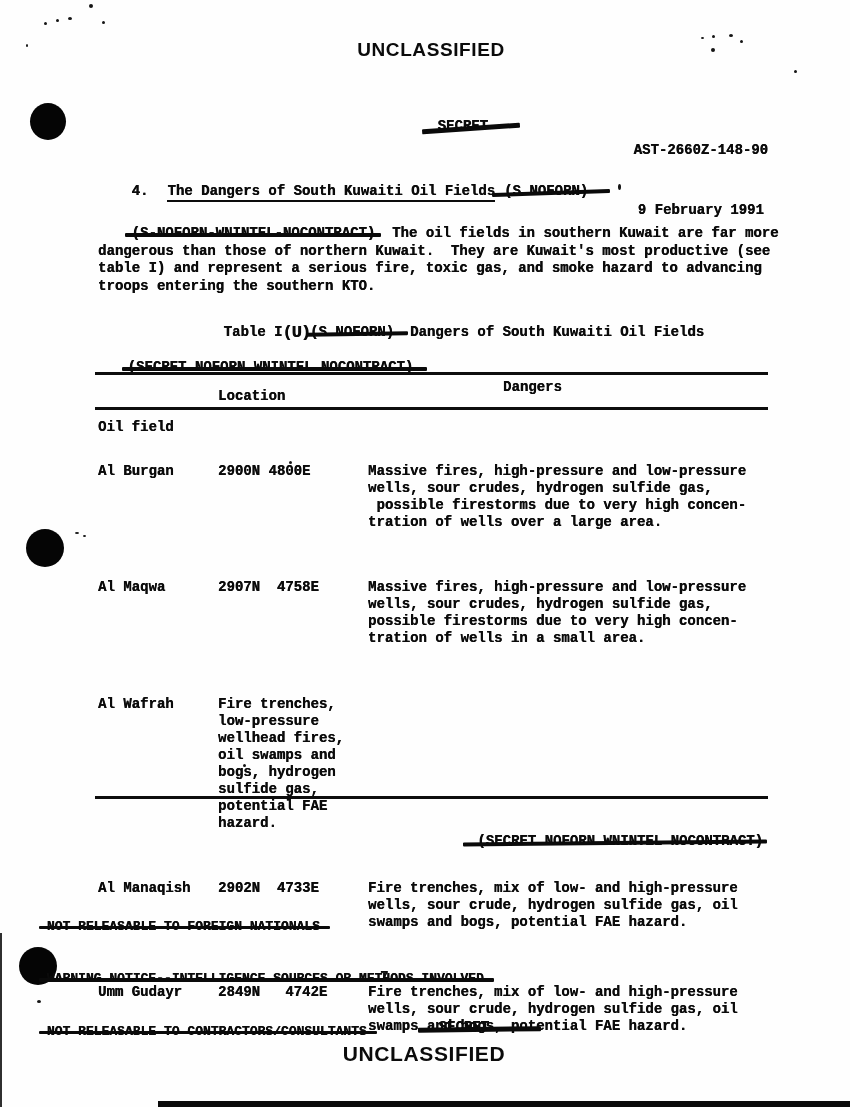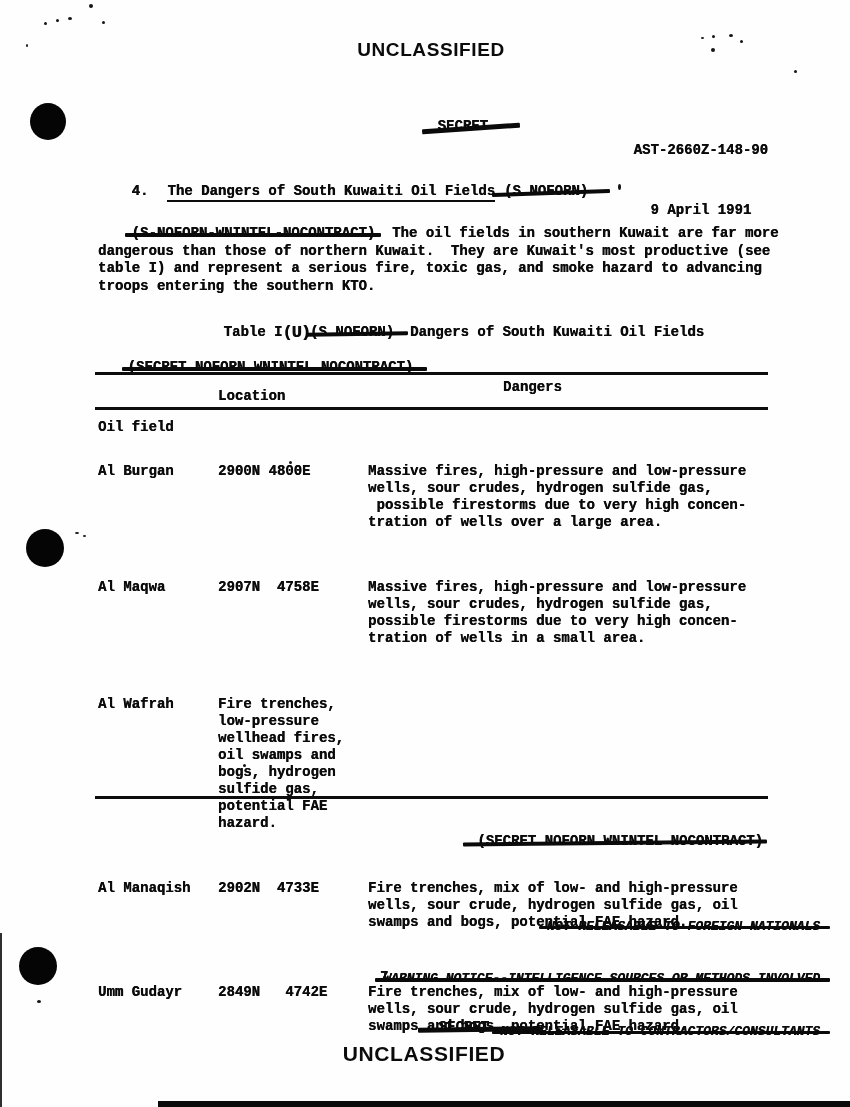--- a/index.html
+++ b/index.html
@@ -87,21 +87,21 @@
   <div class="edge" style="left:158px;top:1101px;width:692px;height:6px;"></div>
 
   <div class="abs sans-stamp" style="left:0;top:39px;width:862px;text-align:center;font-size:19px;">UNCLASSIFIED</div>
 
   <div class="abs mono" style="left:404px;top:101px;font-size:14px;">
     <span class="strike secret-top-strike">SECRET</span>
   </div>
 
   <div class="abs mono" style="right:82px;top:100px;text-align:center;line-height:20px;">
     <div>AST-2660Z-148-90</div>
-    <div>9 April 1991</div>
+    <div>9 February 1991</div>
   </div>
 
   <div class="abs mono" style="left:98px;top:166px;">
     <span>4.</span><span style="display:inline-block;width:19px;"></span><span class="underlined">The Dangers of South Kuwaiti Oil Fields</span><span style="display:inline-block;width:9px;"></span><span class="strike heading-strike">(S NOFORN)</span>
   </div>
 
   <div class="abs mono prewrap" style="left:98px;top:208px;width:690px;line-height:17.4px;">
     <span class="strike para-strike">(S-NOFORN-WNINTEL-NOCONTRACT)</span><span>  The oil fields in southern Kuwait are far more
 dangerous than those of northern Kuwait.  They are Kuwait's most productive (see
 table I) and represent a serious fire, toxic gas, and smoke hazard to advancing
@@ -160,21 +160,21 @@
       <div class="cell-dangers">Fire trenches, mix of low- and high-pressure
 wells, sour crude, hydrogen sulfide gas, oil
 swamps and bogs, potential FAE hazard.</div>
     </div>
   </div>
 
   <div class="abs mono" style="right:87px;top:816px;">
     <span class="strike trailing-strike">(SECRET NOFORN WNINTEL NOCONTRACT)</span>
   </div>
 
-  <div class="abs" style="left:0;top:900px;width:820px;text-align:right;font-style:italic;">
+  <div class="abs" style="left:0;top:900px;width:820px;text-align:left;">
     <div class="mono" style="font-size:13px;line-height:17.5px;">
       <span class="strike caveat-strike">NOT RELEASABLE TO FOREIGN NATIONALS</span>
     </div>
     <div class="mono" style="font-size:13px;line-height:17.5px;">
       <span class="strike caveat-strike">WARNING NOTICE--INTELLIGENCE SOURCES OR METHODS INVOLVED</span>
     </div>
     <div class="mono" style="font-size:13px;line-height:17.5px;">
       <span class="strike caveat-strike">NOT RELEASABLE TO CONTRACTORS/CONSULTANTS</span>
     </div>
   </div>

